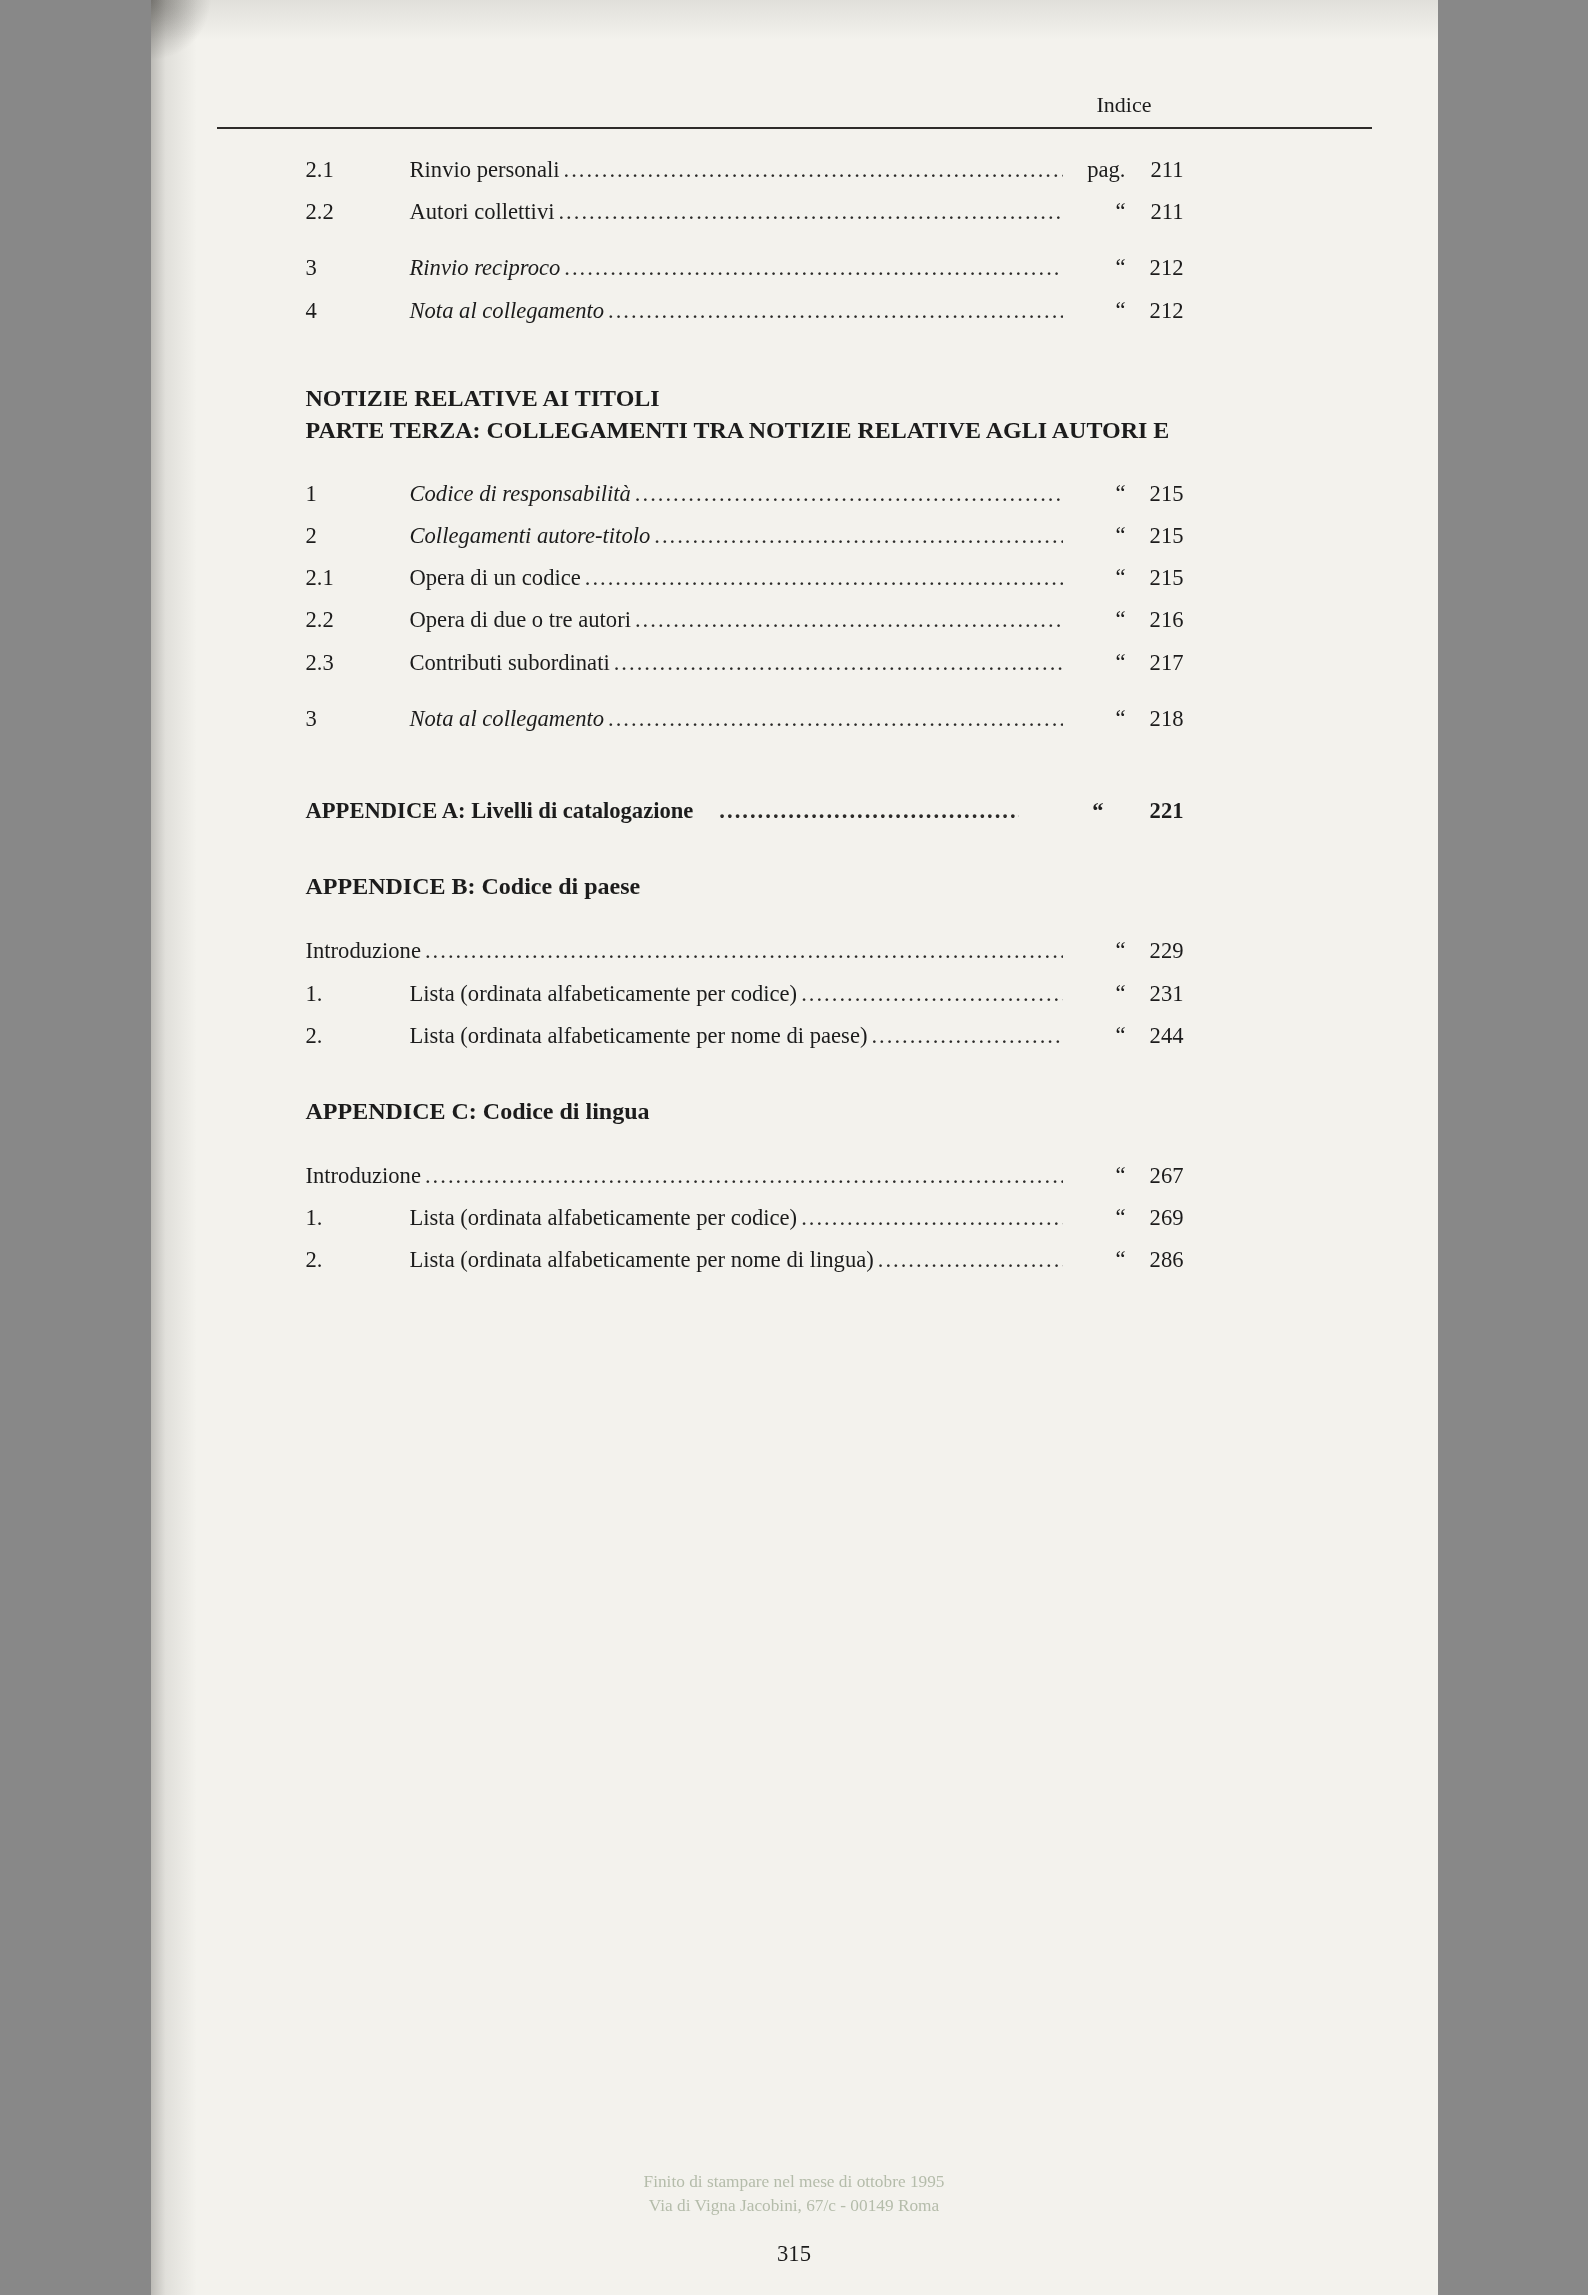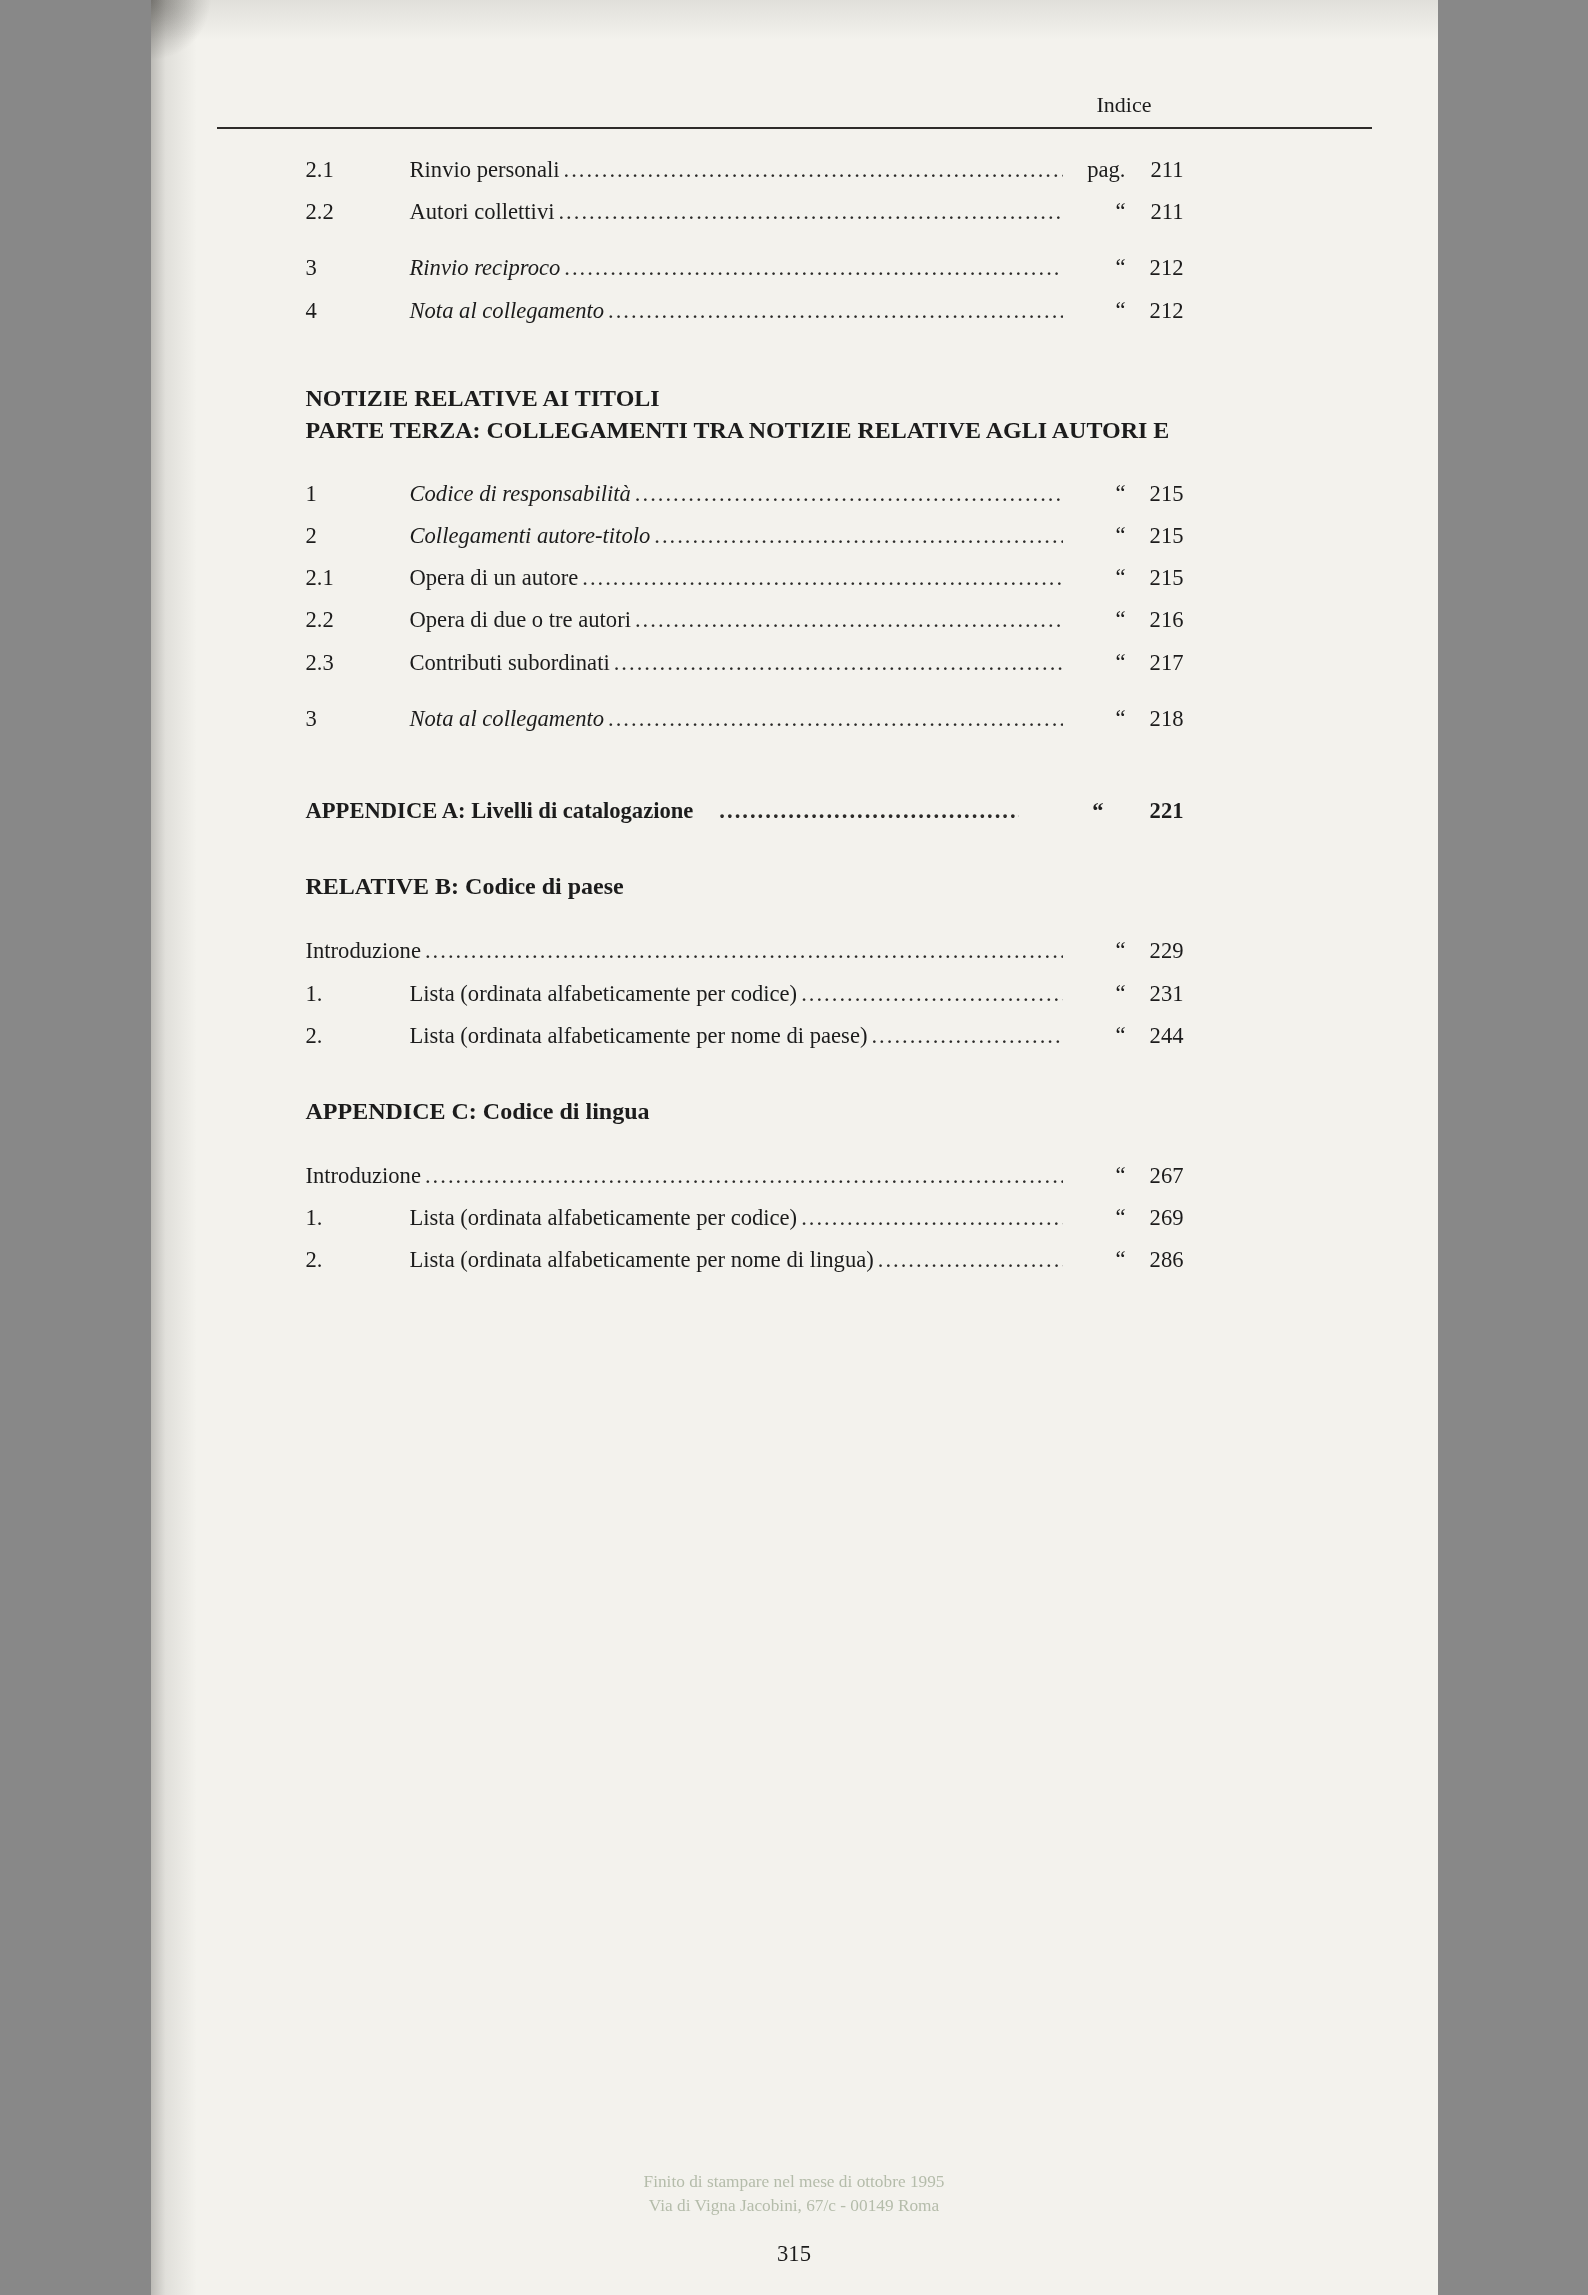--- a/index.html
+++ b/index.html
@@ -150,21 +150,21 @@
     <div class="toc-row">
       <span class="num">2</span>
       <span class="title italic">Collegamenti autore-titolo</span>
       <span class="leader"></span>
       <span class="mark">“</span>
       <span class="pg">215</span>
     </div>
 
     <div class="toc-row">
       <span class="num">2.1</span>
-      <span class="title">Opera di un autore</span>
+      <span class="title">Opera di un codice</span>
       <span class="leader"></span>
       <span class="mark">“</span>
       <span class="pg">215</span>
     </div>
 
     <div class="toc-row">
       <span class="num">2.2</span>
       <span class="title">Opera di due o tre autori</span>
       <span class="leader"></span>
       <span class="mark">“</span>
@@ -187,21 +187,21 @@
       <span class="pg">218</span>
     </div>
 
     <div class="toc-row row-appendice-a">
       <span class="title bold">APPENDICE A: Livelli di catalogazione</span>
       <span class="leader"></span>
       <span class="mark">“</span>
       <span class="pg">221</span>
     </div>
 
-    <h2 class="app-heading">RELATIVE B: Codice di paese</h2>
+    <h2 class="app-heading">APPENDICE B: Codice di paese</h2>
 
     <div class="toc-row">
       <span class="title">Introduzione</span>
       <span class="leader"></span>
       <span class="mark">“</span>
       <span class="pg">229</span>
     </div>
 
     <div class="toc-row">
       <span class="num">1.</span>

